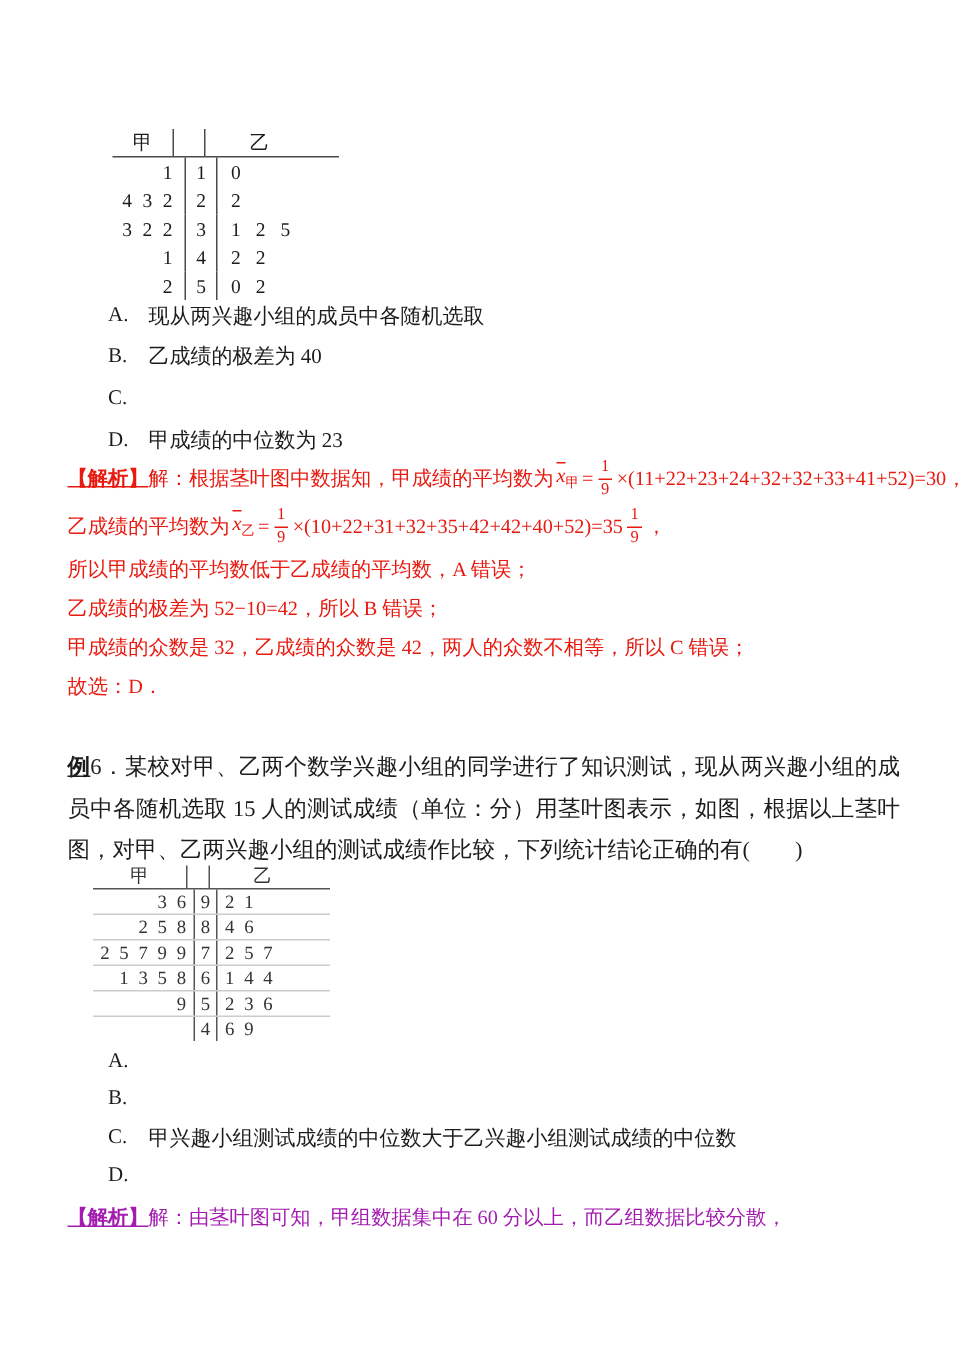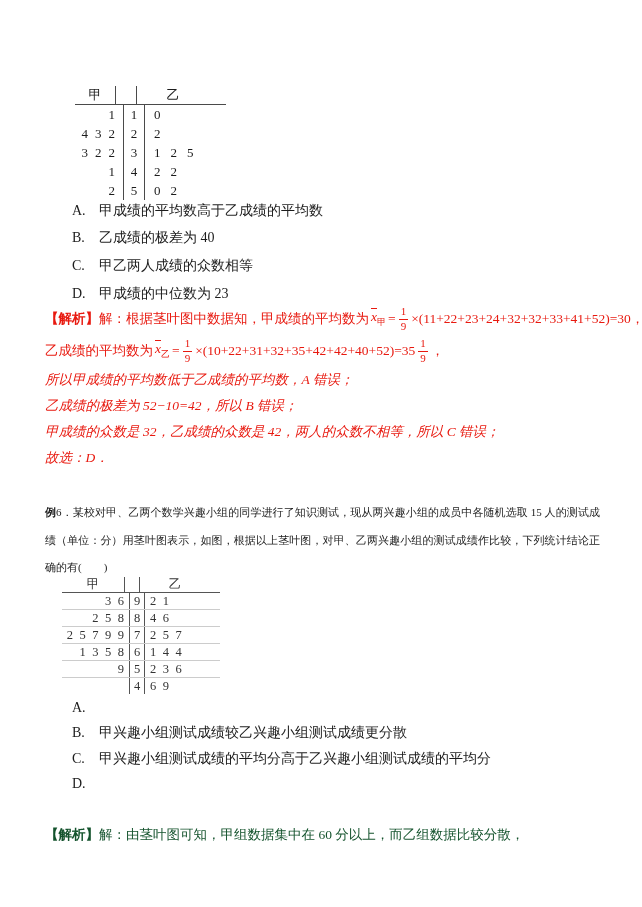--- a/index.html
+++ b/index.html
@@ -37,32 +37,32 @@
   .opts{position:absolute;left:72px;font-size:14px;}
   #opts1{top:197px;}
   #opts1 .opt{height:27.6px;}
   #opts2{top:695px;}
   #opts2 .opt{height:25.5px;}
   .opt{display:flex;align-items:center;}
   .opt .lab{width:27px;flex:none;}
   
   .analysis{position:absolute;left:45px;top:303px;font-size:13.5px;width:575px;}
   .f-line{display:flex;align-items:center;height:32px;white-space:nowrap;}
-  .a-line{height:26px;line-height:26px;font-style:italic;}
-  .bold{font-weight:bold;}
+  .a-line{height:26px;line-height:26px;}
+  .bold{font-weight:bold;text-decoration:underline;}
   .frac{display:inline-flex;flex-direction:column;align-items:center;
     font-size:11px;line-height:1.2;margin:0 3px;vertical-align:middle;}
   .frac .fn{border-bottom:1px solid currentColor;padding:0 2px;}
   .frac .fd{padding:0 2px;}
   .xbar{display:inline-block;margin:4px 2px;white-space:nowrap;text-align:center;}
   .xbar .ol{font-style:italic;text-decoration:overline;}
   .xbar sub{font-size:9px;}
   
   .problem{position:absolute;left:45px;top:499px;width:555px;margin:0;
-    font-size:11px;line-height:27.5px;text-align:justify;}
+    font-size:15px;line-height:27.5px;text-align:justify;}
   
   .final{position:absolute;left:45px;top:803px;margin:0;font-size:13.5px;line-height:17px;}
 </style>
 </head>
 <body>
 
 <div class="page">
 
   <div class="stem-table t1" id="table1">
       <div class="row header">
@@ -135,29 +135,28 @@
         <div class="cr">
           <span class="d">0</span>
           <span class="d">2</span>
         </div>
       </div>
     </div>
 
   <div class="opts" id="opts1">
       <div class="opt">
         <span class="lab">A.</span>
-        <span class="otx">甲成绩的平均数高于乙成绩的平均数</span>
+        <span class="otx">现从两兴趣小组的成员中各随机选取</span>
       </div>
       <div class="opt">
         <span class="lab">B.</span>
         <span class="otx">乙成绩的极差为 40</span>
       </div>
       <div class="opt">
         <span class="lab">C.</span>
-        <span class="otx">甲乙两人成绩的众数相等</span>
       </div>
       <div class="opt">
         <span class="lab">D.</span>
         <span class="otx">甲成绩的中位数为 23</span>
       </div>
     </div>
 
   <div class="analysis" id="analysis1" style="color: rgb(232, 25, 15);">
       <div class="f-line">
         <span class="bold">【解析】</span>
@@ -287,26 +286,25 @@
         </div>
       </div>
     </div>
 
   <div class="opts" id="opts2">
       <div class="opt">
         <span class="lab">A.</span>
       </div>
       <div class="opt">
         <span class="lab">B.</span>
-        <span class="otx">甲兴趣小组测试成绩较乙兴趣小组测试成绩更分散</span>
       </div>
       <div class="opt">
         <span class="lab">C.</span>
-        <span class="otx">甲兴趣小组测试成绩的平均分高于乙兴趣小组测试成绩的平均分</span>
+        <span class="otx">甲兴趣小组测试成绩的中位数大于乙兴趣小组测试成绩的中位数</span>
       </div>
       <div class="opt">
         <span class="lab">D.</span>
       </div>
     </div>
 
-  <p class="final" style="color: #14532d; margin-top: 23px;"><span class="bold">【解析】</span><span>解：由茎叶图可知，甲组数据集中在 60 分以上，而乙组数据比较分散，</span></p>
+  <p class="final" style="color: #a21caf;"><span class="bold">【解析】</span><span>解：由茎叶图可知，甲组数据集中在 60 分以上，而乙组数据比较分散，</span></p>
 
 </div>
 
 </body></html>

